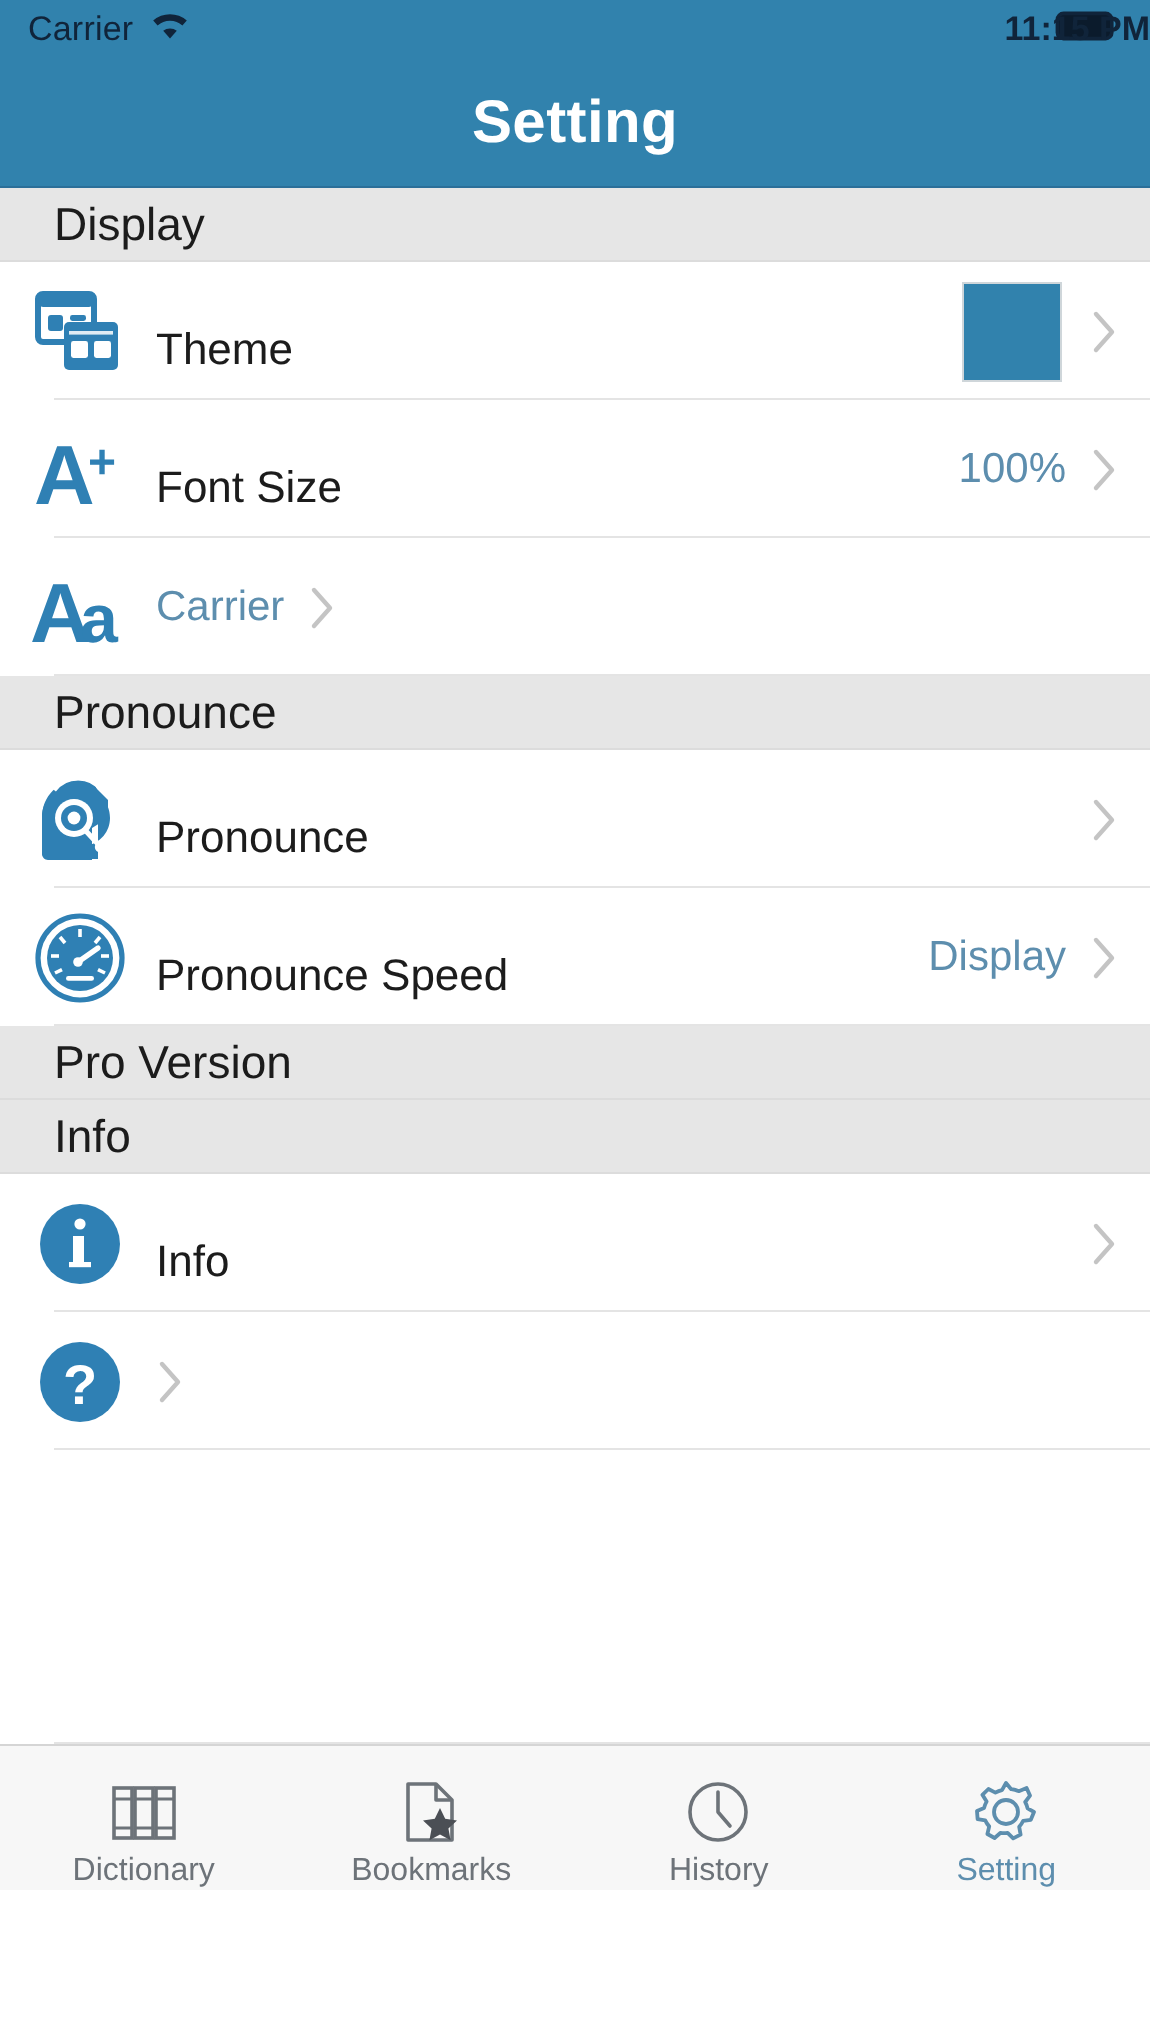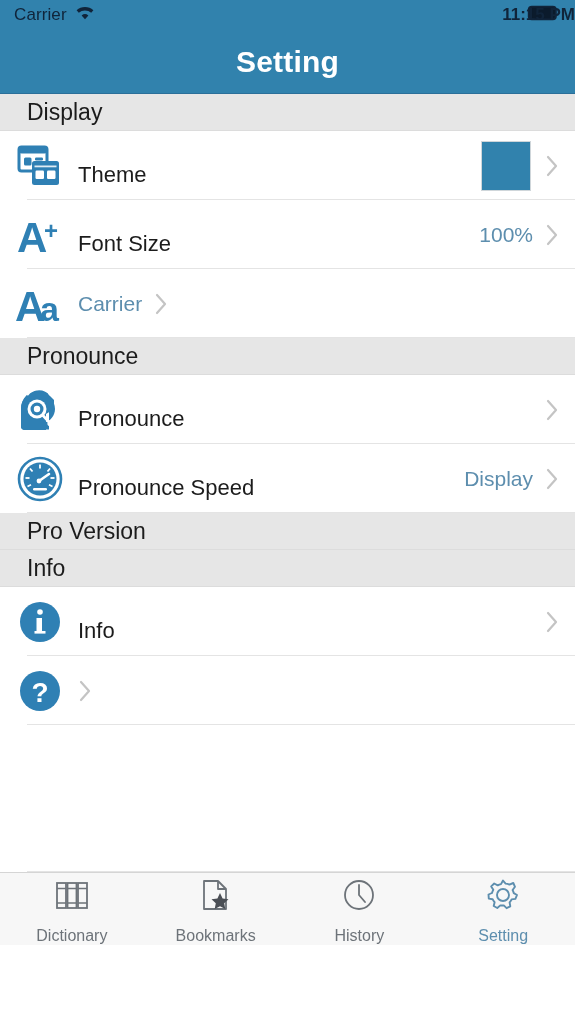--- a/index.html
+++ b/index.html
@@ -199,21 +199,21 @@
     background: #f7f7f7;
     border-top: 1px solid #d5d5d5;
     display: flex;
     align-items: stretch;
   }
   .tab {
     flex: 1 1 0;
     display: flex;
     flex-direction: column;
     align-items: center;
-    justify-content: space-between;
+    justify-content: flex-end;
     gap: 4px;
     padding-top: 5px;
     box-sizing: border-box;
   }
   .tab-icon {
     height: 34px;
     display: flex;
     align-items: center;
     justify-content: center;
   }

